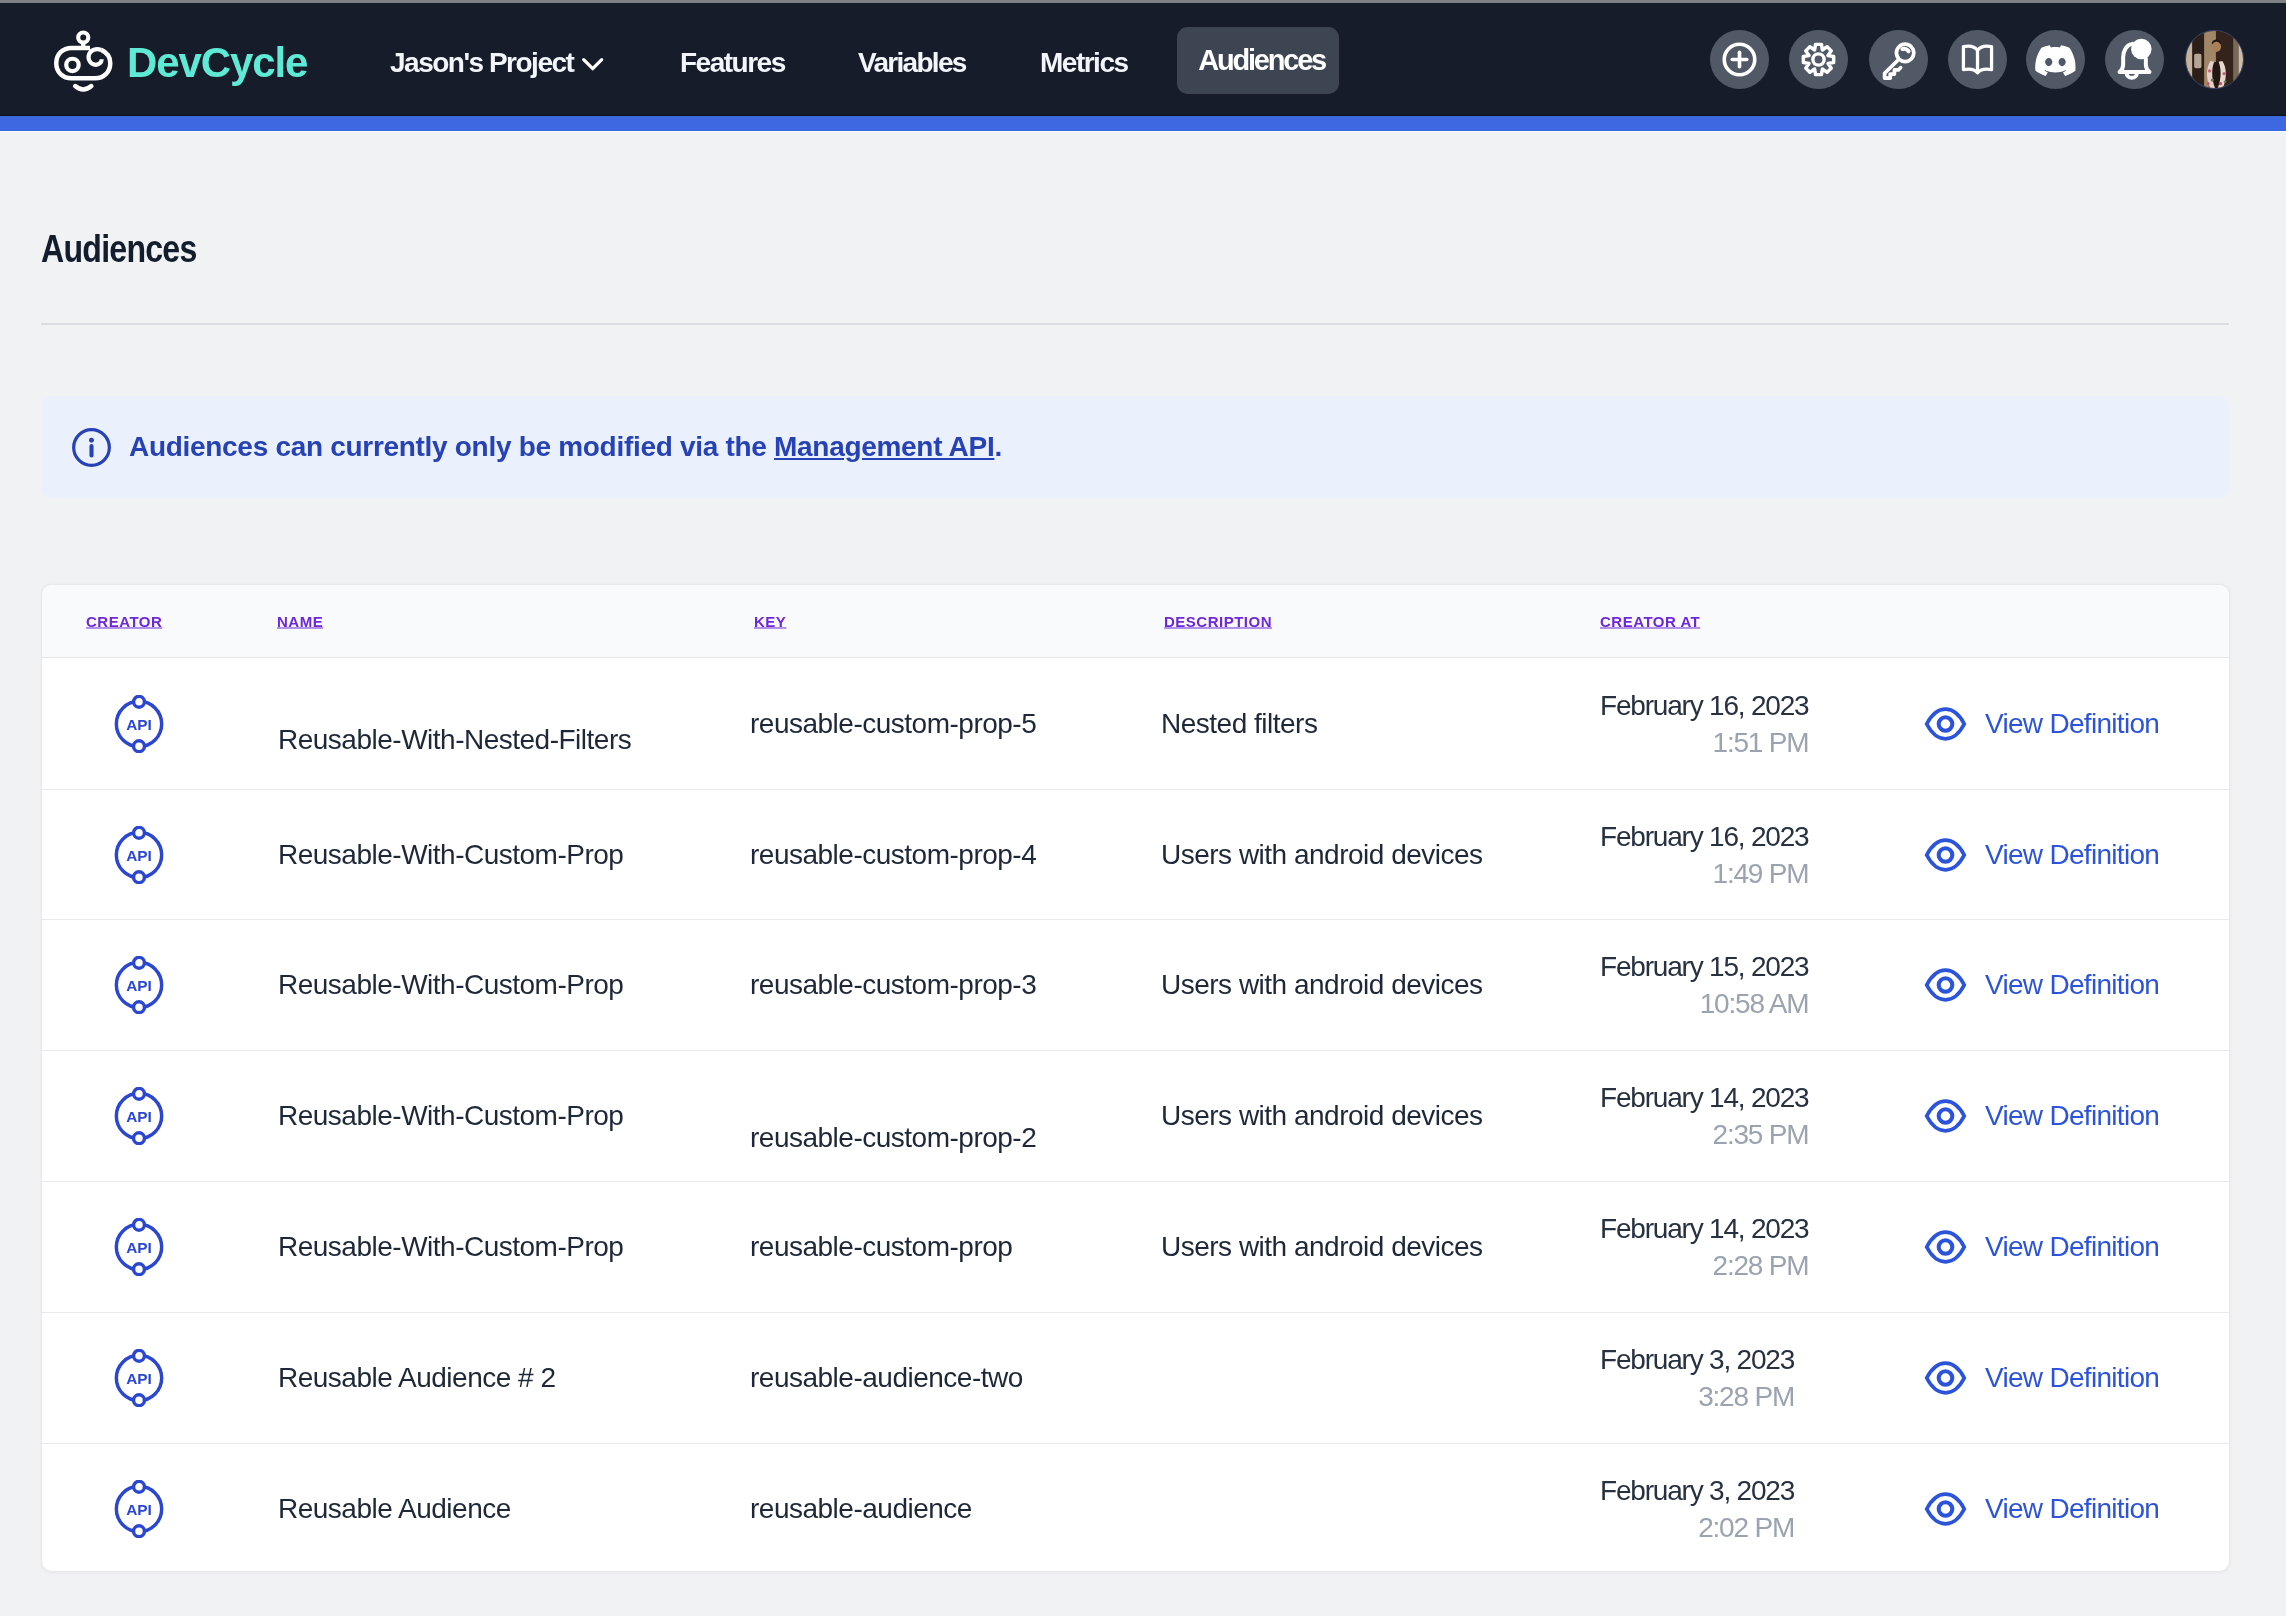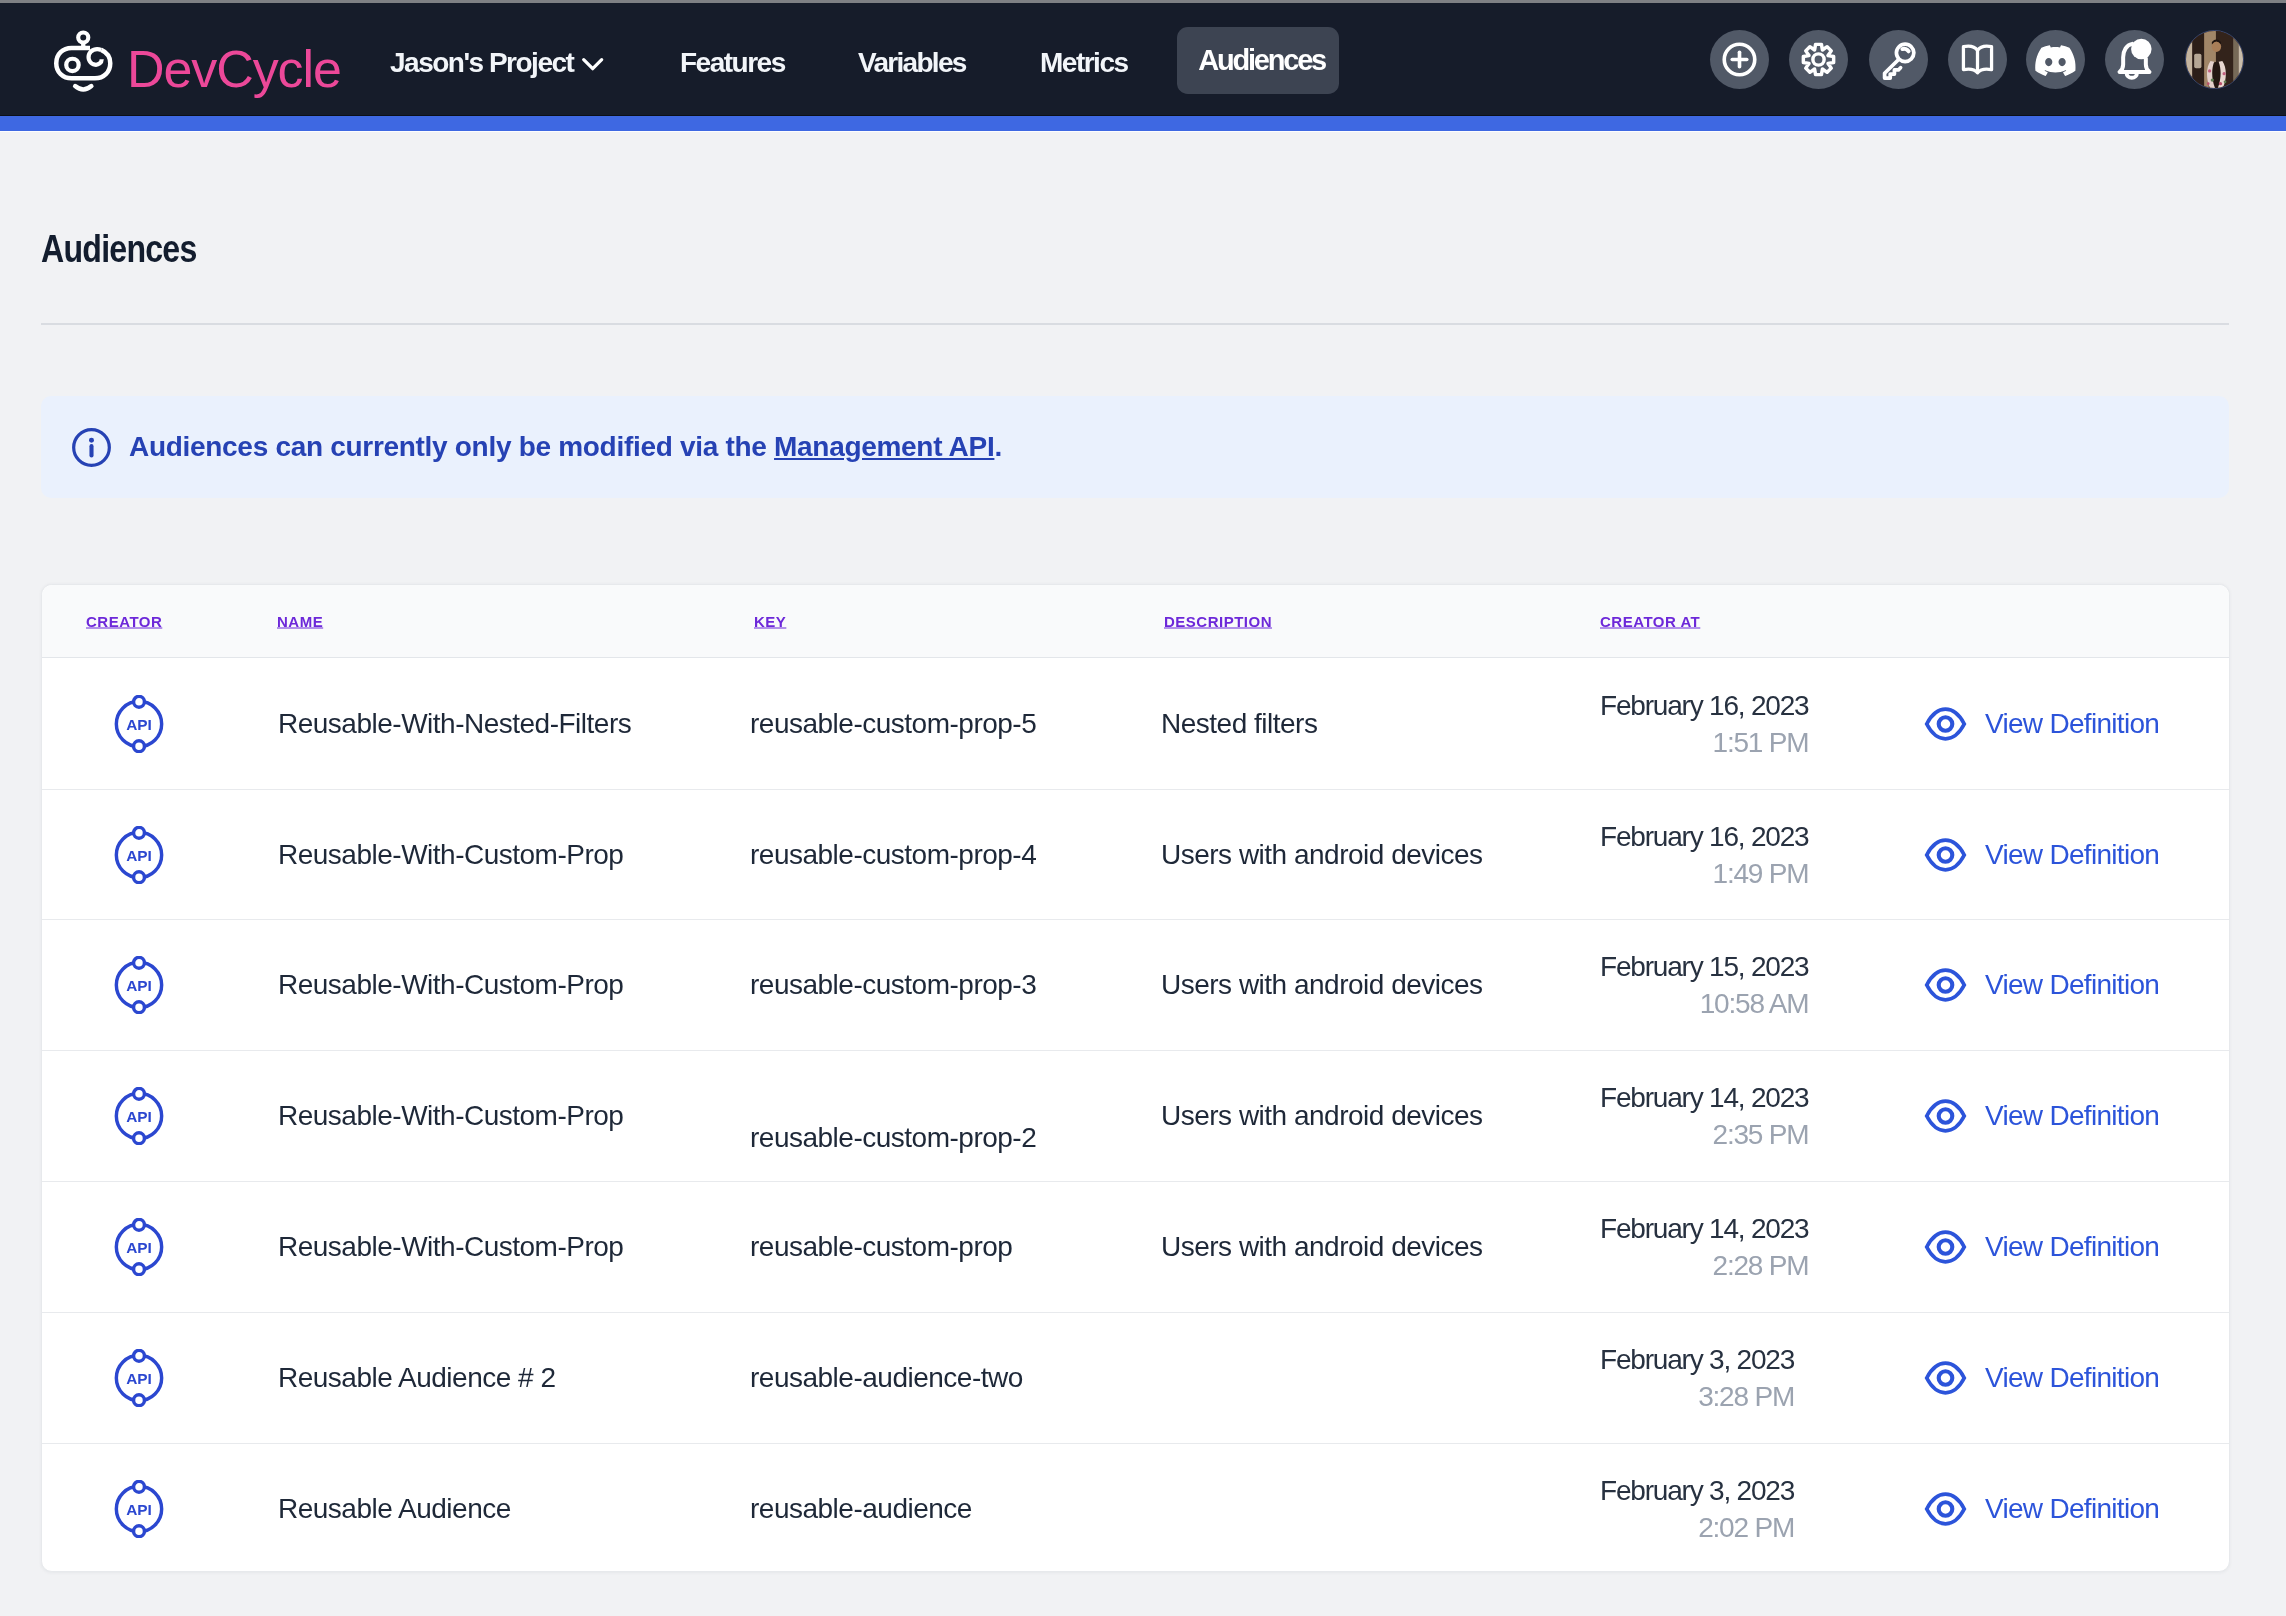--- a/index.html
+++ b/index.html
@@ -2,21 +2,21 @@
 <html style="font-size:14.4px"><head>
 <meta charset="utf-8">
 <style>
   * { margin:0; padding:0; box-sizing:border-box; }
   html,body { width:2286px; height:1617px; }
   body { font-family:"Liberation Sans", sans-serif; background:#f1f2f4; position:relative; overflow:hidden; }
   #page { position:absolute; inset:0; }
   .topstrip { position:absolute; left:0; top:0; width:2286px; height:2.7px; background:#7e8084; }
   .nav { position:absolute; left:0; top:2.7px; width:2286px; height:114px; background:#161c2a; }
   .bluebar { position:absolute; left:0; top:117px; width:2286px; height:14.4px; background:#3e68e2; border-top:1.8px solid #0c1018; border-bottom:1.8px solid #fdfdfe; box-sizing:content-box; margin-top:-1.8px; }
-  .brand { position:absolute; left:127px; top:36px; font-size:52px; font-weight:normal; color:#ec4899; letter-spacing:-1.1px; }
+  .brand { position:absolute; left:127px; top:36px; font-size:42px; font-weight:bold; color:#5eead4; letter-spacing:-1.1px; }
   .navtxt { position:absolute; color:#f2f5f9; font-size:28px; font-weight:bold; top:60px; transform:translateY(-50%); white-space:nowrap; }
   .audbtn { position:absolute; left:1177px; top:24px; width:162px; height:67px; background:#3d4452; border-radius:10.8px; }
   .audbtn span { position:absolute; left:calc(50% + 3.6px); top:50%; transform:translate(-50%,-50%); color:#fff; font-size:29px; font-weight:bold; letter-spacing:-2.2px; white-space:nowrap; }
   .iconc { position:absolute; top:27px; width:59px; height:59px; border-radius:50%; background:#515967; }
   .h1 { position:absolute; left:41px; top:228px; font-size:38px; font-weight:bold; color:#131d2e; letter-spacing:-0.9px; transform:scaleX(0.845); transform-origin:left center; }
   .search { position:absolute; left:1803px; top:218px; width:427px; height:68px; background:#fff; border:1.8px solid #e7e9ed; border-radius:9px; box-shadow:0 0.9px 2.7px rgba(20,30,50,0.06); }
   .search .ph { position:absolute; left:72px; top:50%; transform:translateY(-50%); color:#646e7c; font-size:27px; letter-spacing:-0.5px; }
   .search .clear { position:absolute; right:23.4px; top:50%; transform:translateY(-50%); width:34px; height:34px; border-radius:50%; background:#e6e8eb; }
   .hrline { position:absolute; left:41px; top:323px; width:2188px; height:1.8px; background:#d9dce1; }
   .banner { position:absolute; left:41px; top:396px; width:2188px; height:102px; background:#eaf1fd; border-radius:10px; }
@@ -139,21 +139,21 @@
   <span style="left:1122px;">DESCRIPTION</span>
   <span style="left:1558px;">CREATOR AT</span>
 </div>
       <div class="row " style="top:73px;">
     <svg class="apiic" width="58" height="58" viewBox="0 0 64 64">
   <circle cx="32" cy="32" r="25" fill="none" stroke="#2b47d0" stroke-width="3.8"></circle>
   <circle cx="32" cy="7.5" r="6" fill="#ffffff" stroke="#2b47d0" stroke-width="3.8"></circle>
   <circle cx="32" cy="56.5" r="6" fill="#ffffff" stroke="#2b47d0" stroke-width="3.8"></circle>
   <text x="32" y="38.5" text-anchor="middle" font-family="Liberation Sans, sans-serif" font-weight="bold" font-size="17" fill="#2b47d0">API</text>
 </svg>
-    <span class="cell" style="left:236px;">Reusable-With-Nested-Filters</span>
+    <span class="cell" style="left:236px;margin-top:16px;">Reusable-With-Nested-Filters</span>
     <span class="cell" style="left:708px;">reusable-custom-prop-5</span>
     <span class="cell" style="left:1119px;">Nested filters</span>
     <div class="date">
           <span class="d1">February 16, 2023</span>
           <span class="d2">1:51 PM</span>
         </div>
     <svg class="eye" width="43" height="34" viewBox="0 0 48 38">
   <path d="M3,19 C 9,7.5 16.5,2.5 24,2.5 C 31.5,2.5 39,7.5 45,19 C 39,30.5 31.5,35.5 24,35.5 C 16.5,35.5 9,30.5 3,19 Z" fill="none" stroke="#2c54da" stroke-width="4.2"></path>
   <circle cx="24" cy="19" r="7.6" fill="none" stroke="#2c54da" stroke-width="4.6"></circle>
 </svg>

